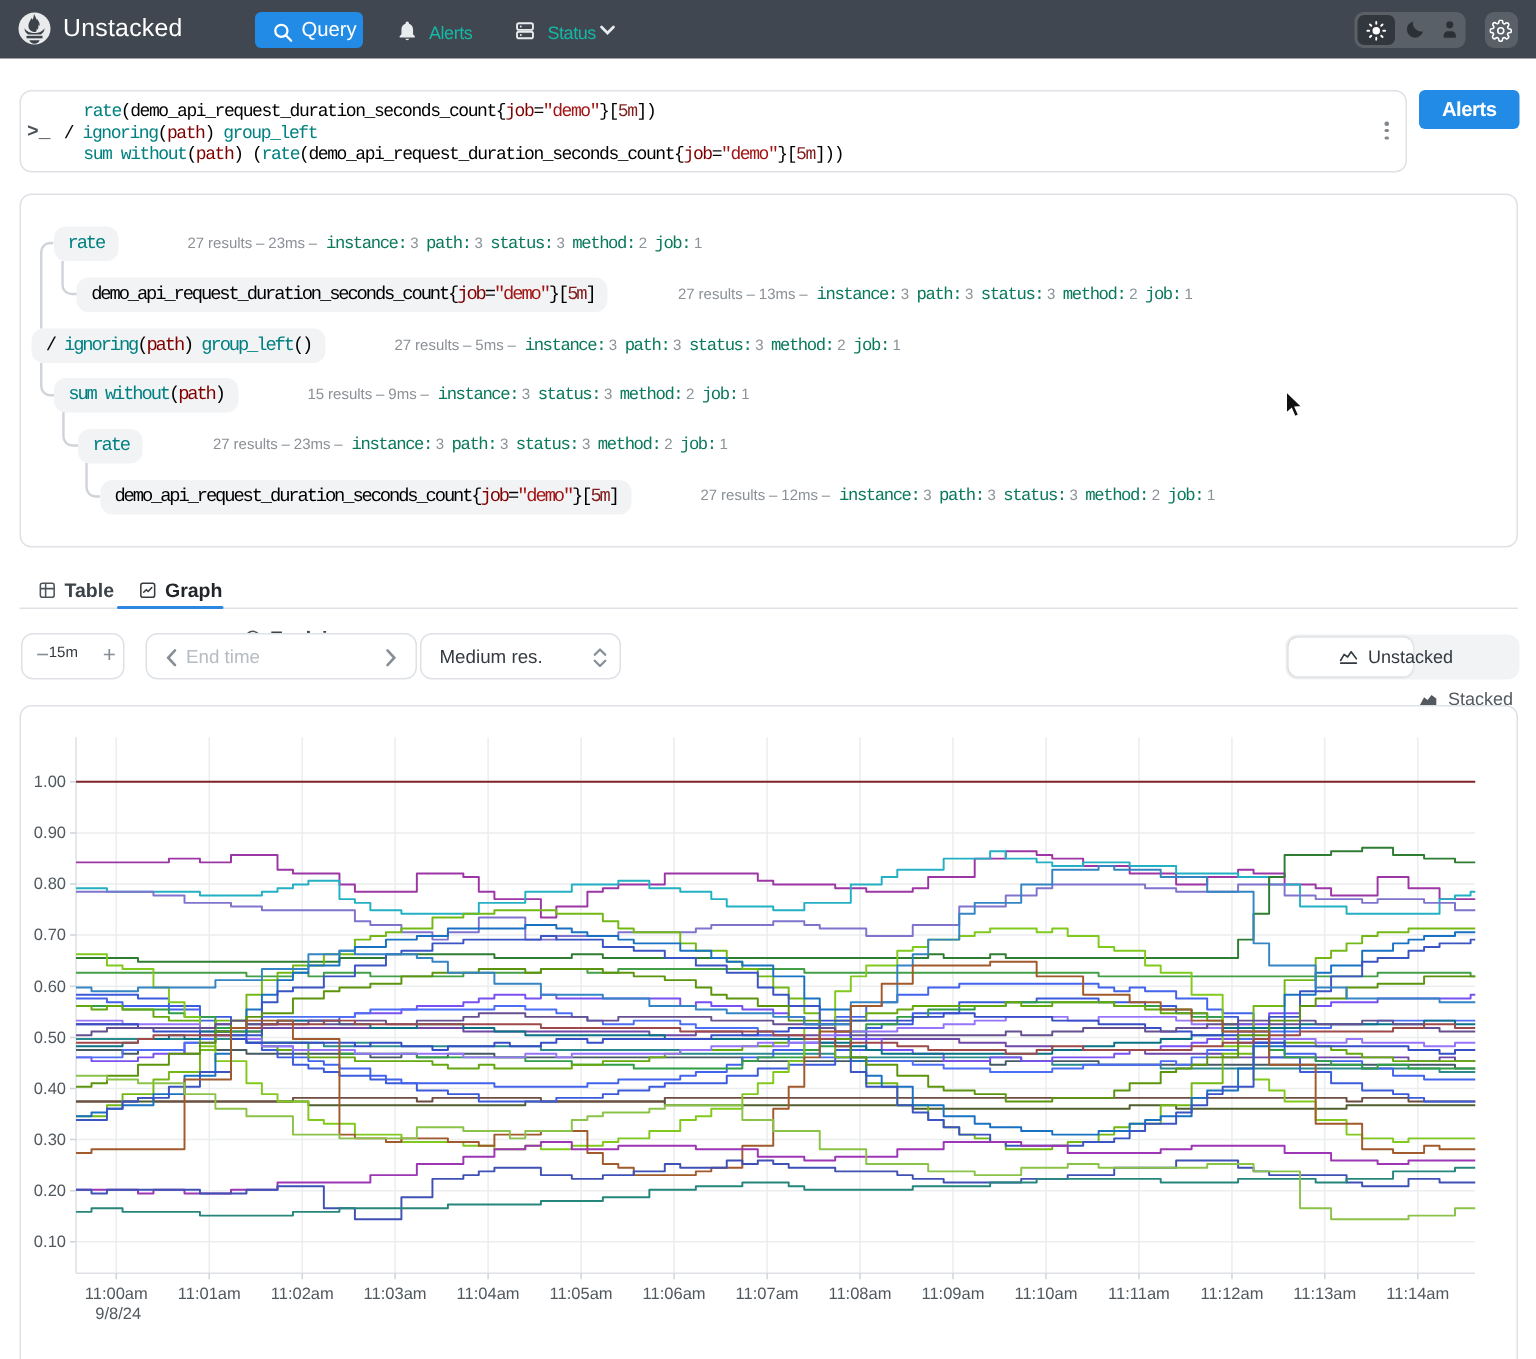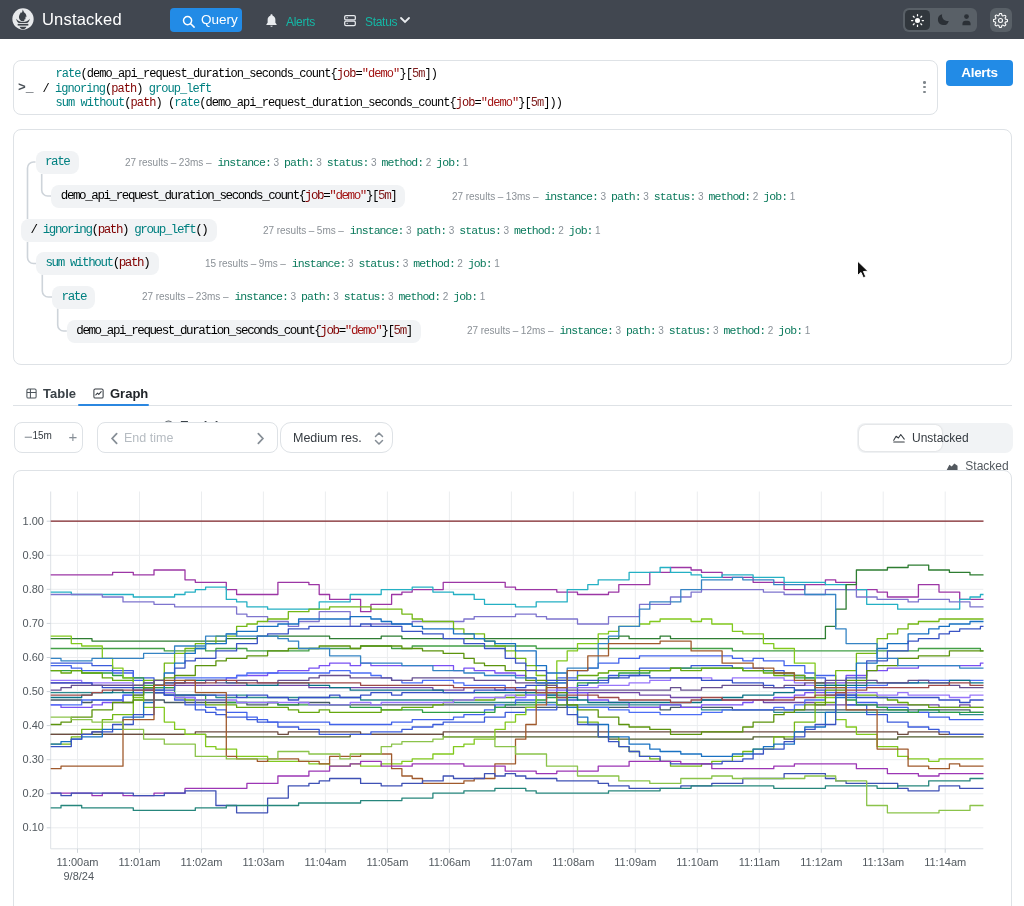--- a/index.html
+++ b/index.html
@@ -45,21 +45,21 @@
 
 
 .ctl { position:absolute; border:1px solid #dee2e6; border-radius:8px; background:#fff; height:31px; top:422px; font-size:14px; color:#343a40; }
 #ctl-range { left:13.5px; width:69px; }
 #ctl-range .minus { position:absolute; left:9.5px; top:5px; color:#868e96; font-size:15px; }
 #ctl-range .val { position:absolute; left:18px; top:6.5px; color:#343a40; font-size:10px; }
 #ctl-range .plus { position:absolute; left:54px; top:5px; color:#868e96; font-size:15px; }
 #ctl-end { left:97px; width:181px; }
 #ctl-end .lt { position:absolute; left:11px; top:6px; color:#868e96; }
 #ctl-end .ph { position:absolute; left:26px; top:8px; color:#b6bcc2; font-size:12.5px; }
-#ctl-res { left:280px; width:113px;border-radius:11px; }
+#ctl-res { left:280px; width:134px; }
 #ctl-res .txt { position:absolute; left:12px; top:8px; font-size:12.5px; }
 #seg-stack { position:absolute; left:856.5px; top:423px; width:156px; height:30px; background:#f1f3f5; border-radius:8px; }
 #seg-stack .on { position:absolute; left:2.5px; top:2px; width:83px; height:26px; background:#fff; border-radius:6.5px; box-shadow:0 0 2px rgba(0,0,0,0.18); font-size:12px; color:#343a40; display:flex; align-items:center; white-space:nowrap;padding-left:33px; }
 #seg-stack .off { position:absolute; left:87px; top:2px; width:67px; height:26px; font-size:12px; color:#53595f; display:flex; align-items:center; justify-content:center; white-space:nowrap;margin-top:28px; }
 
 
 #gpanel { position:absolute; left:12.5px; top:470px; width:999px; height:450px; background:#fff; border:1px solid #dee2e6; border-radius:8px; }
 #chart { position:absolute; left:0; top:0; }
 #cursor { position:absolute; left:856px; top:259.5px; }
 </style>

